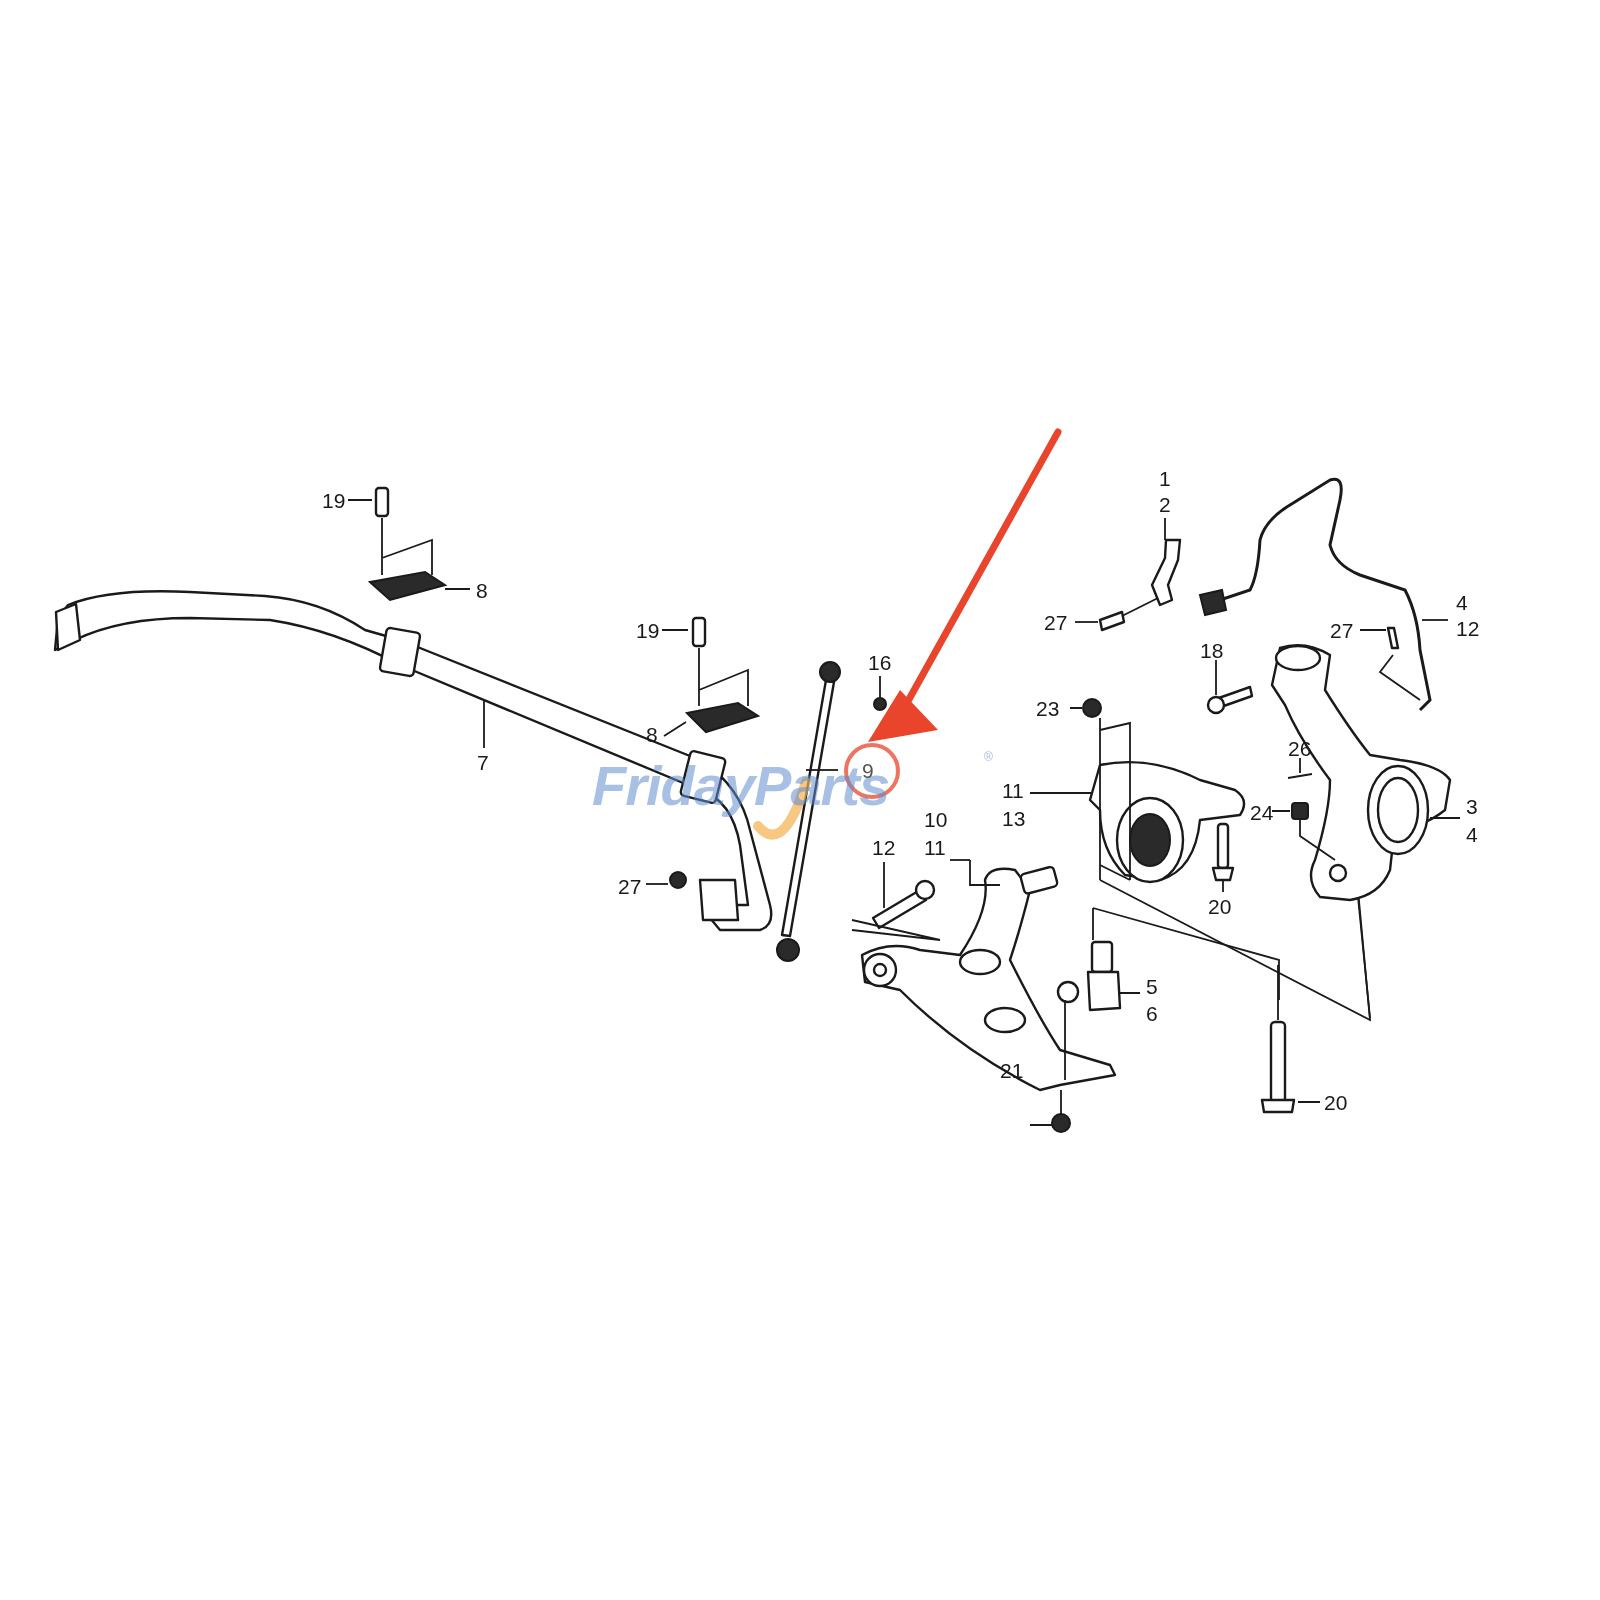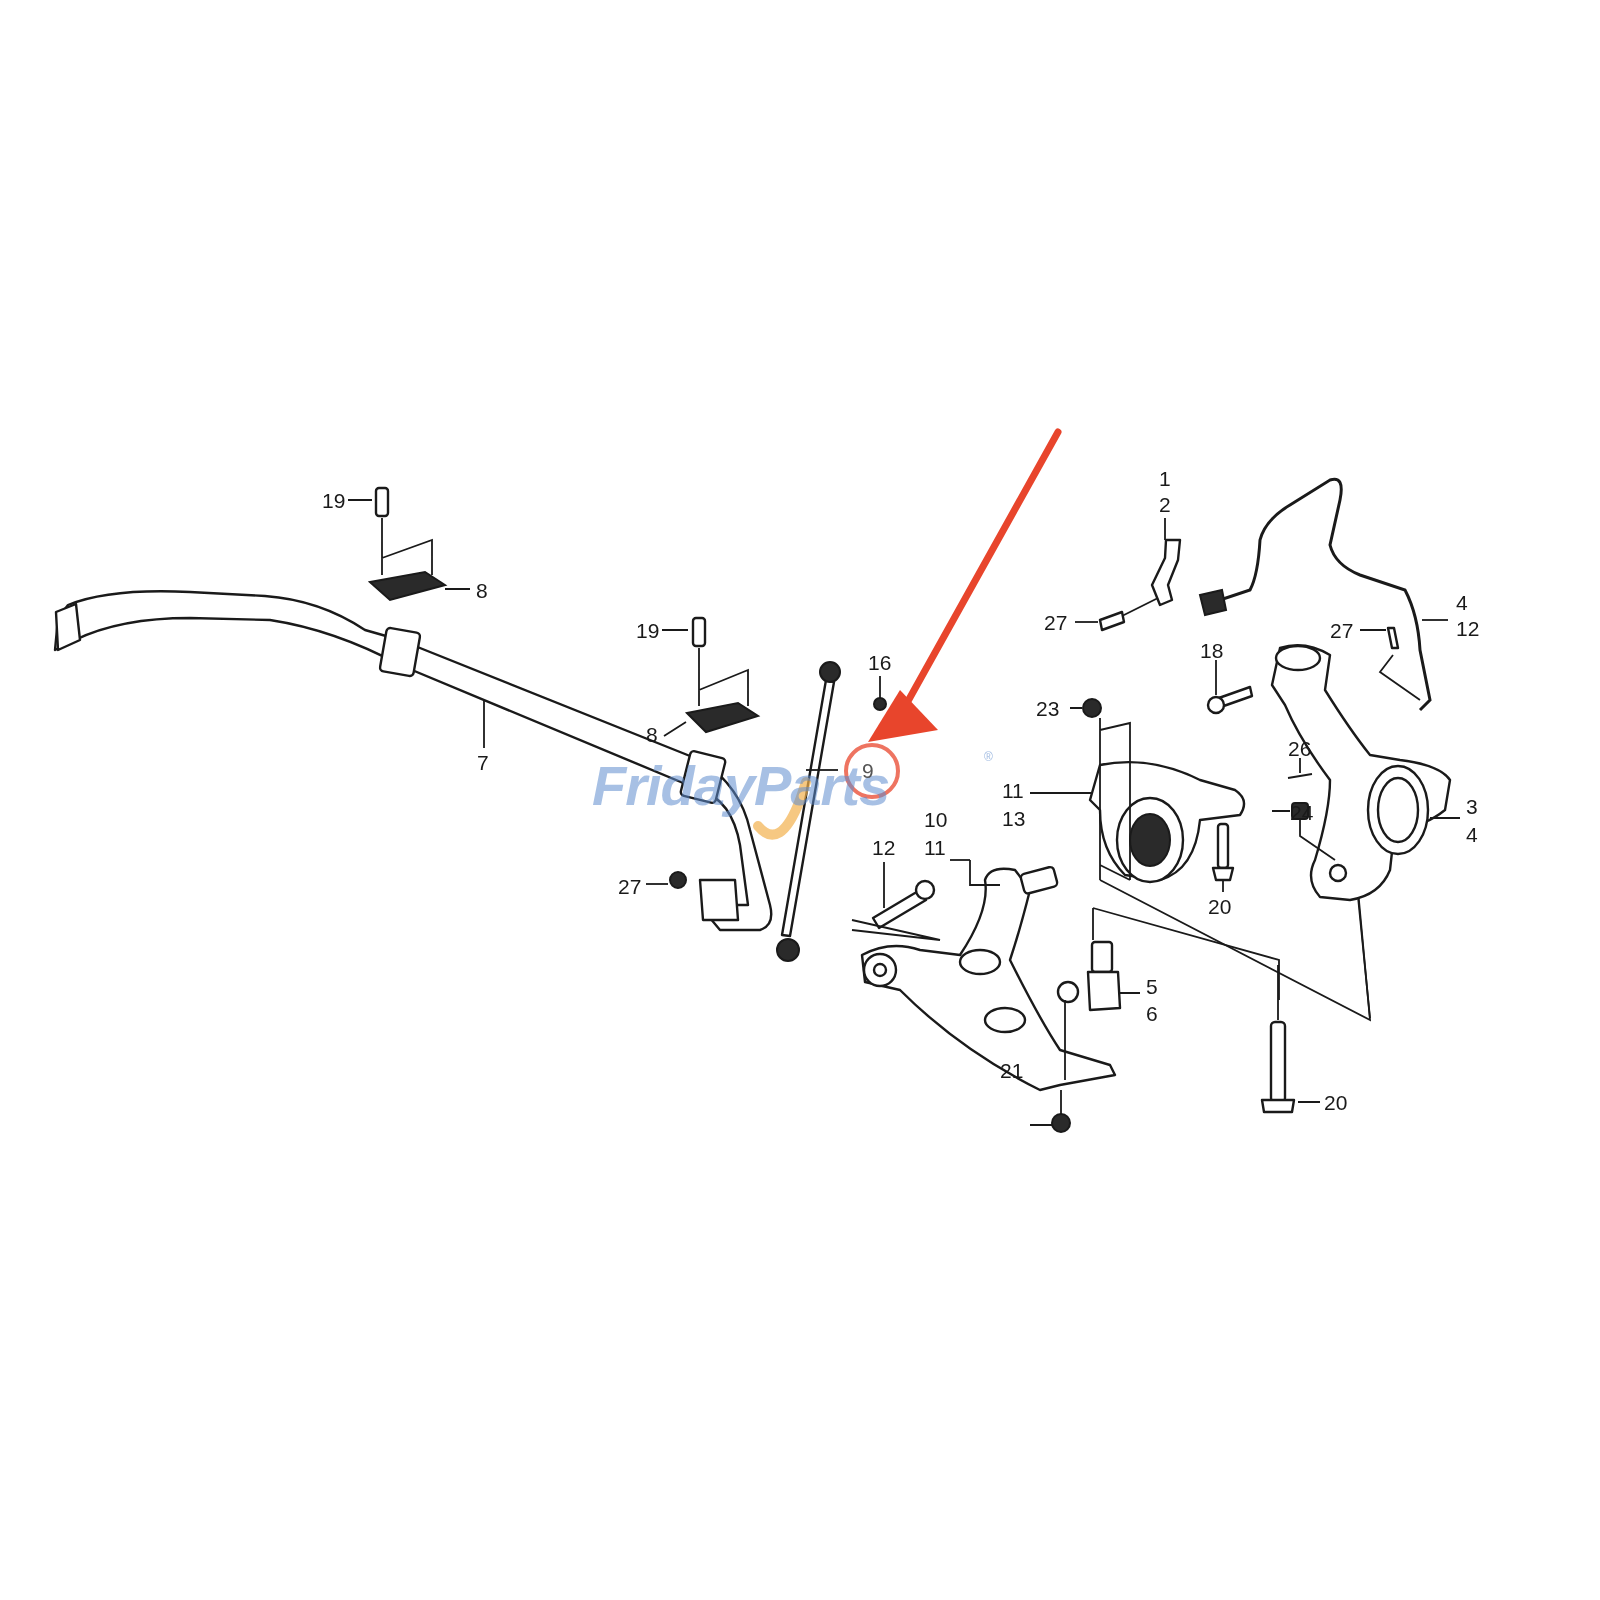--- a/index.html
+++ b/index.html
@@ -170,17 +170,17 @@
 <span class="callout" style="left:1456px;top:618px">12</span>
 <span class="callout" style="left:868px;top:652px">16</span>
 <span class="callout" style="left:872px;top:837px">12</span>
 <span class="callout" style="left:1200px;top:640px">18</span>
 <span class="callout" style="left:322px;top:490px">19</span>
 <span class="callout" style="left:636px;top:620px">19</span>
 <span class="callout" style="left:1208px;top:896px">20</span>
 <span class="callout" style="left:1000px;top:1060px">21</span>
 <span class="callout" style="left:618px;top:876px">27</span>
 <span class="callout" style="left:1036px;top:698px">23</span>
-<span class="callout" style="left:1290px;top:802px">24</span>
+<span class="callout" style="left:1250px;top:802px">24</span>
 <span class="callout" style="left:1324px;top:1092px">20</span>
 <span class="callout" style="left:1288px;top:738px">26</span>
 <span class="callout" style="left:1044px;top:612px">27</span>
 <span class="callout" style="left:1330px;top:620px">27</span>
 
 </body></html>

